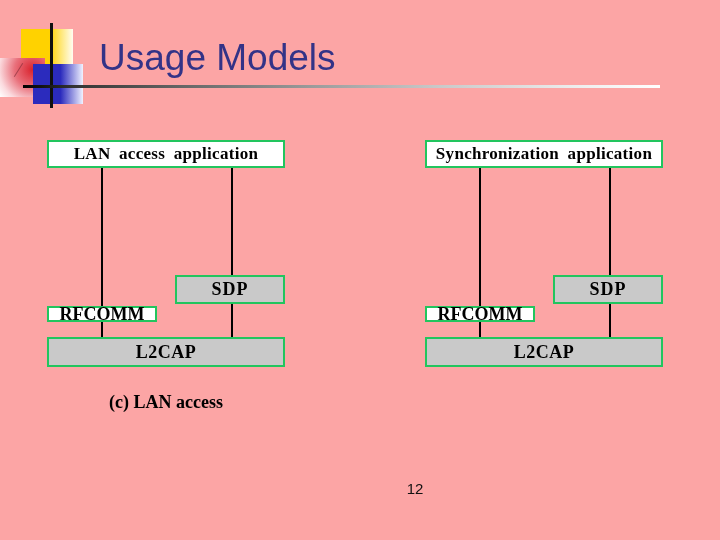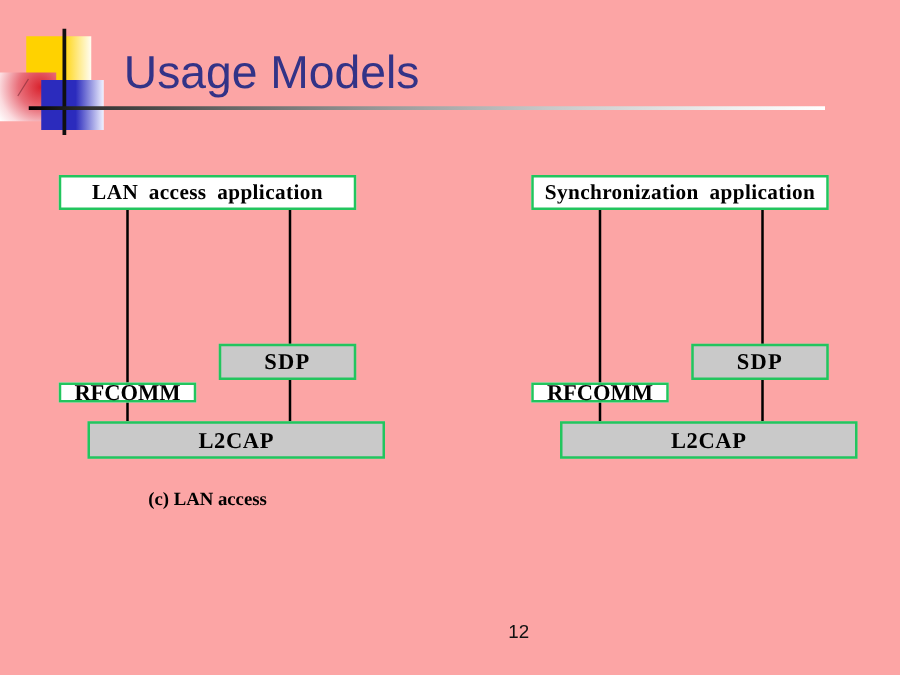--- a/index.html
+++ b/index.html
@@ -68,31 +68,31 @@
     white-space: nowrap;
   }
   .gray { background: #c9c9c9; }
   .dashed { border-style: dashed; }
 
   .row-app   { left: 0;     top: 0;     width: 238px; height: 28px; font-size: 17px; word-spacing: 4px; letter-spacing: .3px; }
   .row-mid   { left: 2px;   top: 48px;  width: 108px; height: 29px; }
   .row3-l    { left: 0;     top: 98px;  width: 110px; height: 29px; letter-spacing: 1px; }
   .row3-r    { left: 128px; top: 98px;  width: 110px; height: 29px; letter-spacing: 1px; margin-top: 37px; }
   .row-rfc   { left: 0;     top: 145px; width: 110px; height: 16px; margin-top: 21px; }
-  .row-l2cap { left: 0;     top: 197px; width: 238px; height: 30px; letter-spacing: .5px; margin-left: 23px; }
+  .row-l2cap { left: 0;     top: 197px; width: 238px; height: 30px; letter-spacing: .5px; }
 
   .caption {
     position: absolute; left: 0; top: 252px; width: 238px;
-    text-align: center; font-weight: bold; font-size: 15px; color: #000;
+    text-align: center; font-weight: bold; font-size: 18px; color: #000;
     white-space: nowrap;
   }
 
   
   .slide-number {
-    position: absolute; left: 398px; top: 497px; width: 34px;
+    position: absolute; left: 398px; top: 480px; width: 34px;
     text-align: center;
     font-family: "Liberation Sans", sans-serif;
     font-size: 15px; color: #111111;
   }
 </style>
 </head>
 <body>
 
 <div class="slide">
 

